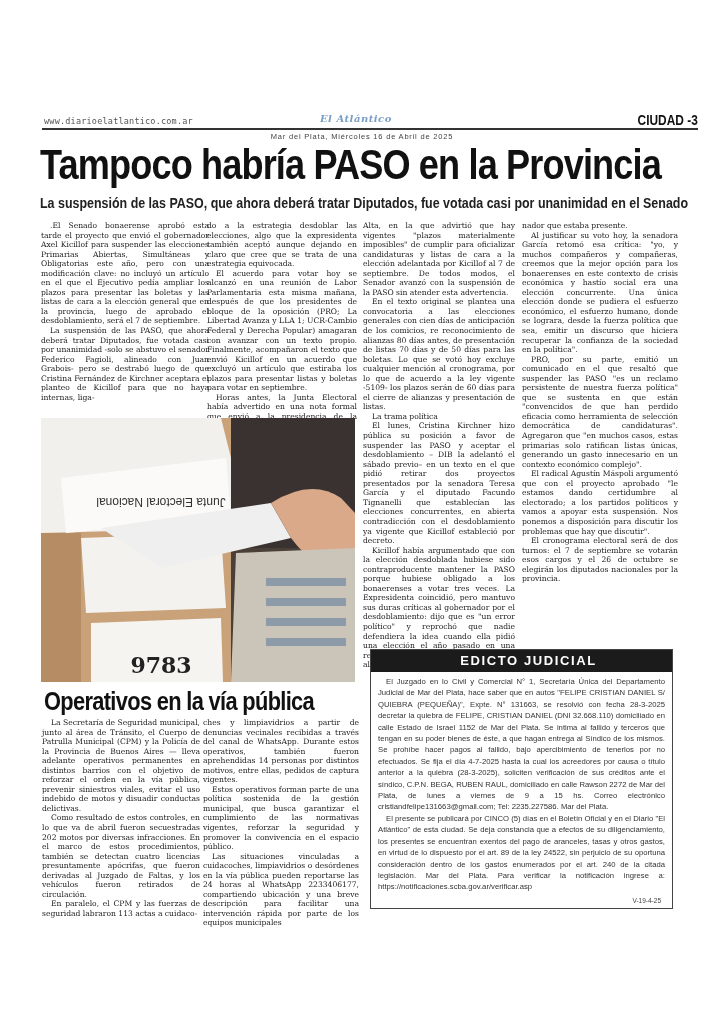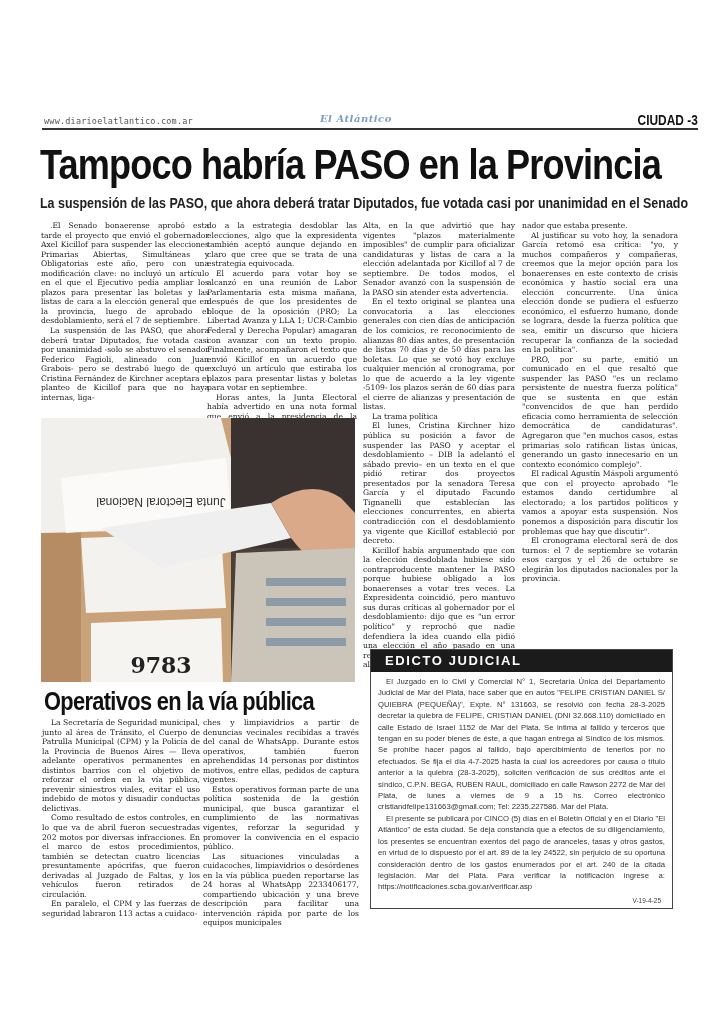--- a/index.html
+++ b/index.html
@@ -24,34 +24,35 @@
   .c4 { left:522px; top:221px; width:156px; }
 
   .photo { position:absolute; left:41px; top:418px; width:314px; height:264px; overflow:hidden; background:#8a7a6a; }
   .photo svg { display:block; }
 
   .head2 { position:absolute; left:44px; top:686px; font-family:"Liberation Sans", sans-serif; font-weight:bold; font-size:26px; color:#111; transform:scaleX(0.84); transform-origin:left; white-space:nowrap; letter-spacing:-0.8px; }
   .c5 { left:42px; top:718px; width:158px; }
   .c6 { left:203px; top:718px; width:156px; }
 
   .edicto { position:absolute; left:370px; top:649px; width:301px; height:258px; border:1px solid #444; background:#fff; }
-  .edicto-title { background:#1b1b1b; color:#fff; font-family:"Liberation Sans", sans-serif; font-weight:bold; font-size:13px; letter-spacing:1.6px; padding:3px 0 3px 14px; height:16px; }
+  .edicto-title { background:#1b1b1b; color:#fff; font-family:"Liberation Sans", sans-serif; font-weight:bold; font-size:13px; letter-spacing:1.6px; padding:3px 0 3px 14px; height:16px;text-align:center; }
   .edicto-body { padding:4px 7px 0 7px; font-family:"Liberation Sans", sans-serif; font-size:7.7px; line-height:11.4px; text-align:justify; color:#333; }
   .edicto-body p { margin:0; text-indent:8px; }
   .edicto-ref { text-align:right; font-size:6.5px; color:#444; padding-right:4px; margin-top:2px; }
 </style>
 </head>
 <body>
 
 <div class="page">
 
   <div class="hdr-url">www.diarioelatlantico.com.ar</div>
   <div class="hdr-logo">El Atlántico</div>
   <div class="hdr-section">CIUDAD -3</div>
   <div class="hdr-rule"></div>
+  <div class="hdr-date">Mar del Plata, Miércoles 16 de Abril de 2025</div>
 
   <div class="headline">Tampoco habría PASO en la Provincia</div>
   <div class="subhead">La suspensión de las PASO, que ahora deberá tratar Diputados, fue votada casi por unanimidad en el Senado</div>
 
   <div class="col c1">
     <p>.El Senado bonaerense aprobó esta tarde el proyecto que envió el gobernador Axel Kicillof para suspender las elecciones Primarias Abiertas, Simultáneas y Obligatorias este año, pero con una modificación clave: no incluyó un artículo en el que el Ejecutivo pedía ampliar los plazos para presentar las boletas y las listas de cara a la elección general que en la provincia, luego de aprobado el desdoblamiento, será el 7 de septiembre.</p>
     <p>La suspensión de las PASO, que ahora deberá tratar Diputados, fue votada casi por unanimidad -solo se abstuvo el senador Federico Fagioli, alineado con Juan Grabois- pero se destrabó luego de que Cristina Fernández de Kirchner aceptara el planteo de Kicillof para que no haya internas, liga-</p>
   </div>
   <div class="col c2">
     <p class="noindent">do a la estrategia desdoblar las elecciones, algo que la expresidenta también aceptó aunque dejando en claro que cree que se trata de una estrategia equivocada.</p>

